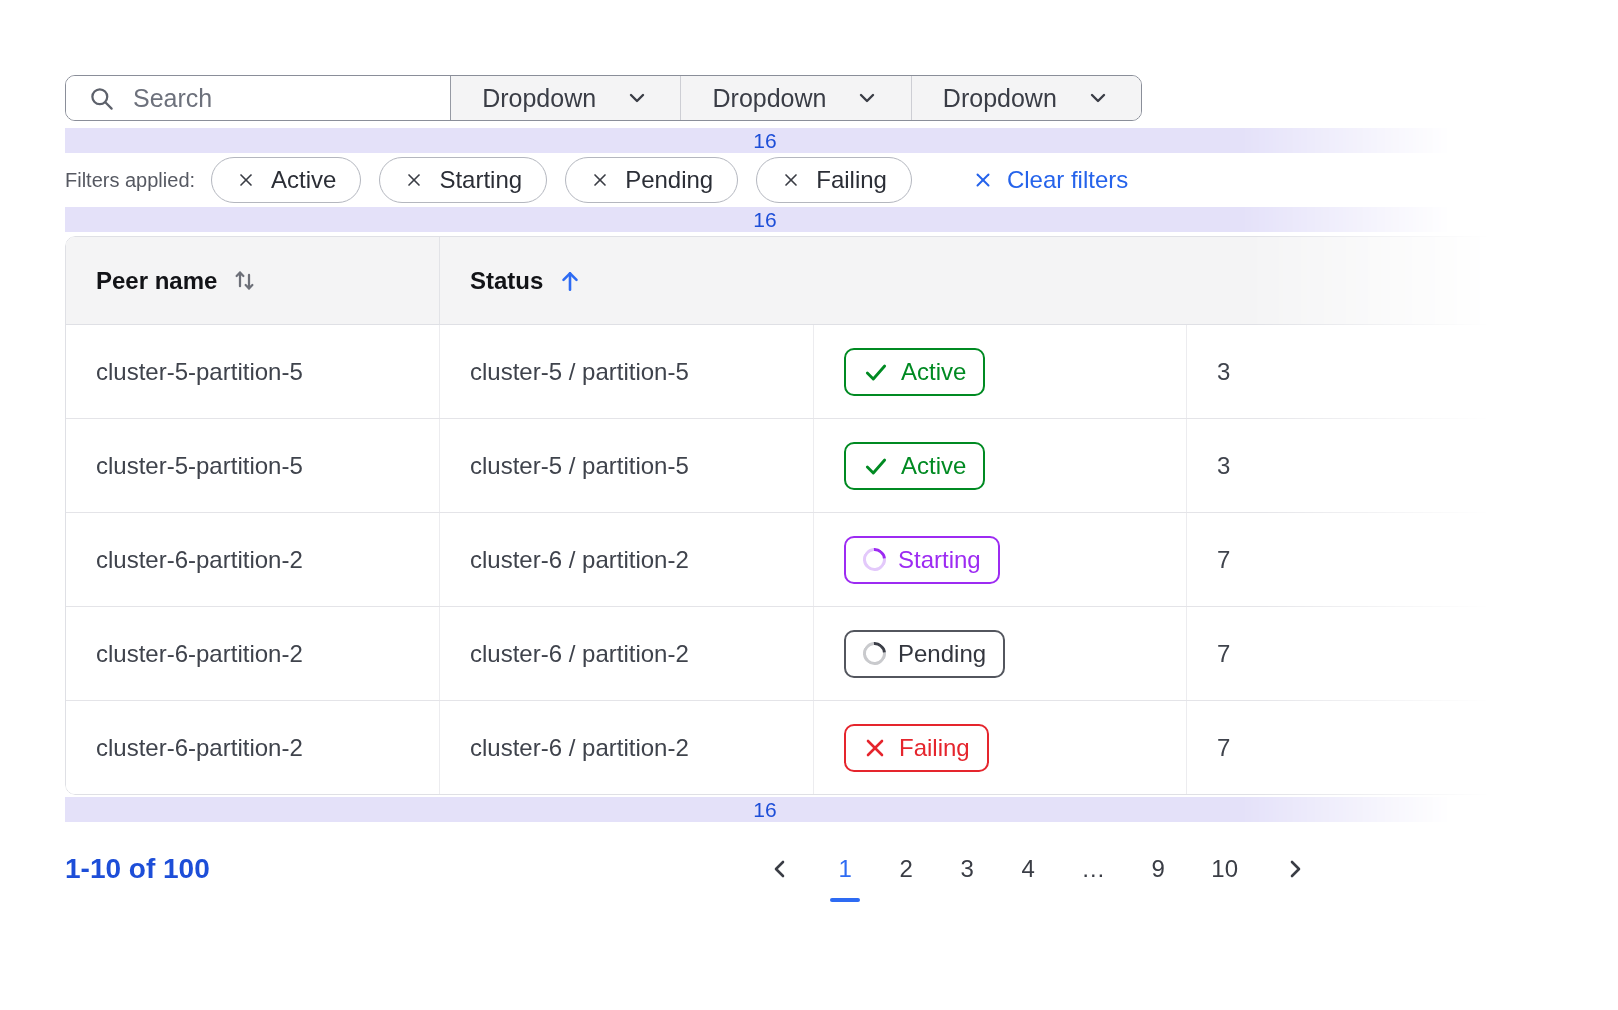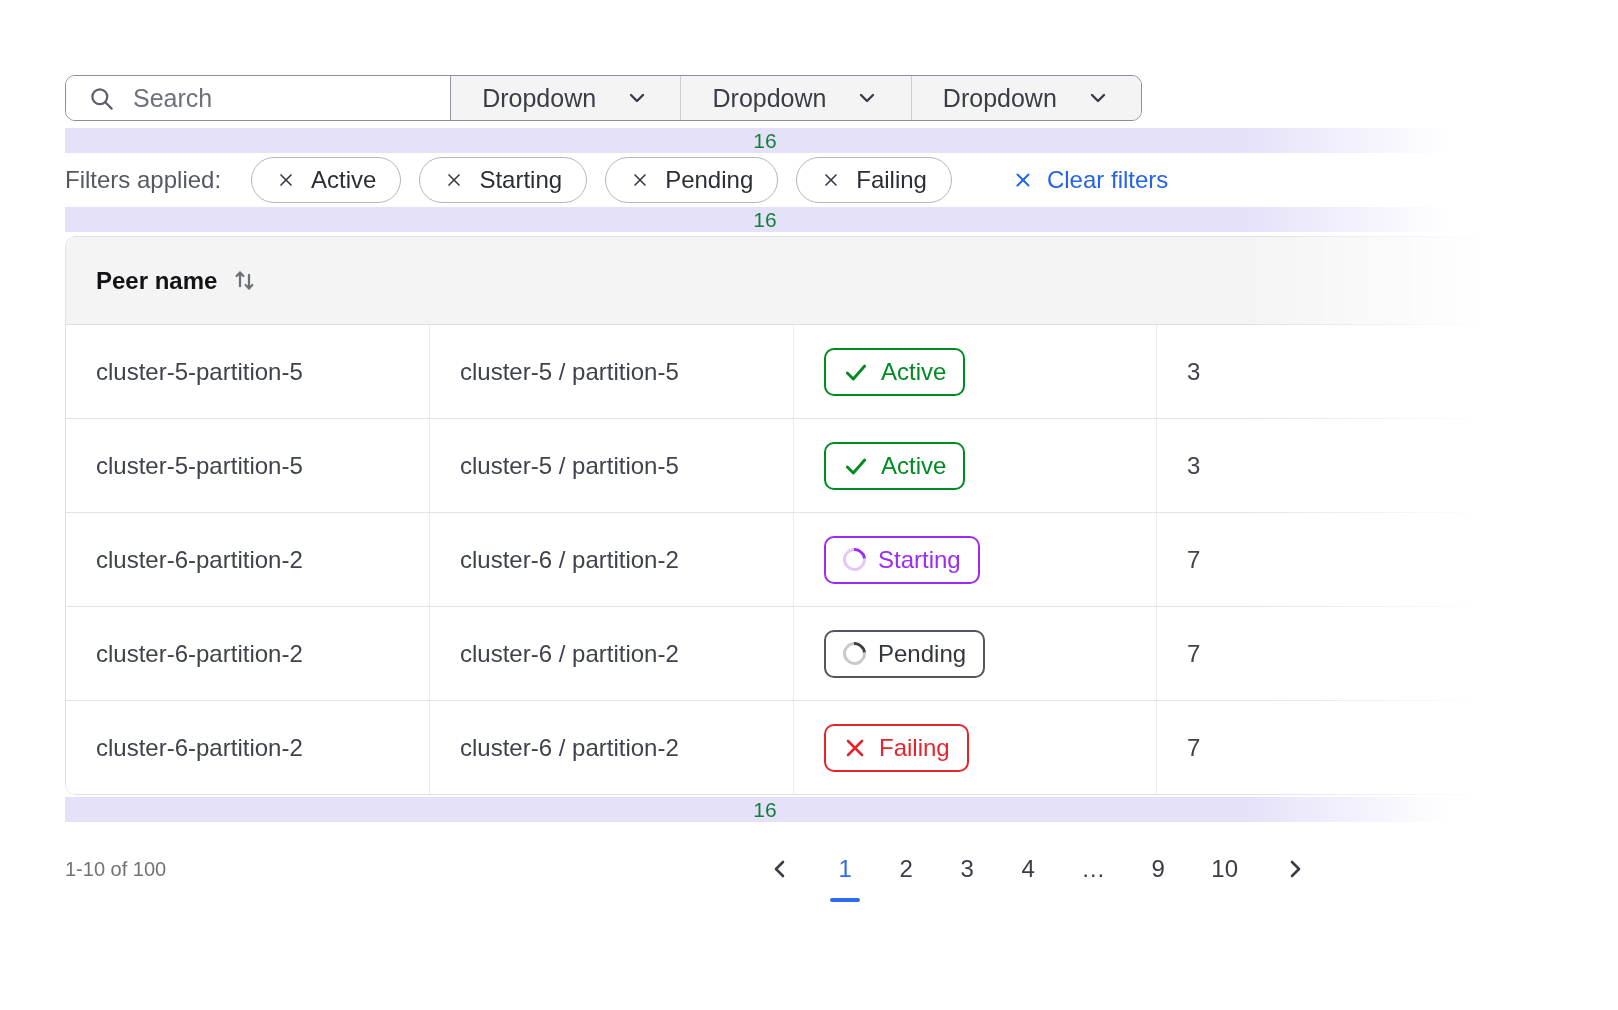--- a/index.html
+++ b/index.html
@@ -30,52 +30,52 @@
   .dd-seg {
     flex: 1 1 0; display: flex; align-items: center; justify-content: center;
     gap: 29px; background: #f4f4f5; font-size: 25px; color: #3a3d46;
     border-left: 1px solid #cdced4; cursor: pointer;
   }
   .dd-seg.first { border-left: 1px solid #9599a3; }
 
   
   .spacer-bar {
     width: 1400px; height: 25px; background: #e4e1f9;
-    color: #15803d; font-size: 21px;
+    color: #1d4ed8; font-size: 21px;
     display: flex; align-items: center; justify-content: center;
     -webkit-mask-image: linear-gradient(to right, #000 84%, rgba(0,0,0,0) 99%);
             mask-image: linear-gradient(to right, #000 84%, rgba(0,0,0,0) 99%);
   }
   .sp1 { margin-top: 7px; }
   .sp2 { margin-top: 2px; }
   .sp3 { margin-top: 2px; }
 
   
   .filters-row { margin-top: 2px; height: 50px; display: flex; align-items: center; }
-  .filters-label { font-size: 24px; color: #565962; margin-right: 30px; }
+  .filters-label { font-size: 20px; color: #565962; margin-right: 16px; }
   .chip {
     height: 46px; display: inline-flex; align-items: center; gap: 15px;
     padding: 0 24px; margin-right: 18px;
     border: 1.5px solid #b4b7bf; border-radius: 24px; background: #fff;
     font-size: 24px; color: #2b2e36; cursor: pointer;
   }
   .clear-filters {
     margin-left: 42px; display: inline-flex; align-items: center; gap: 13px;
     color: #2563eb; font-size: 24px; cursor: pointer;
   }
 
   
   .table {
     margin-top: 4px; width: 1440px;
     border: 1px solid #dfe0e5; border-radius: 10px; overflow: hidden;
     background: #fff;
     -webkit-mask-image: linear-gradient(to right, #000 82%, rgba(0,0,0,0) 99%);
             mask-image: linear-gradient(to right, #000 82%, rgba(0,0,0,0) 99%);
   }
-  .thead, .trow { display: grid; grid-template-columns: 363px 364px 363px 1fr; }
+  .thead, .trow { display: grid; grid-template-columns: 363px 364px 363px 1fr; gap: 10px; }
   .thead { background: #f4f4f5; border-bottom: 1px solid #dfe0e5; }
   .th {
     height: 87px; display: flex; align-items: center; gap: 14px;
     padding-left: 30px; font-size: 24px; font-weight: 700; color: #121317;
     border-left: 1px solid #e2e3e7;
   }
   .th:first-child { border-left: none; }
   .trow { border-bottom: 1px solid #e4e4e8; background: #fff; }
   .trow:last-child { border-bottom: none; }
   .td {
@@ -101,21 +101,21 @@
     border: 3px solid #c9cacd; border-top-color: #3c3f48;
     transform: rotate(40deg);
   }
   .spinner.purple { border-color: #e3c9fb; border-top-color: #9d2bf2; }
 
   
   .pagination {
     margin-top: 16px; width: 1400px; height: 62px;
     display: flex; align-items: center;
   }
-  .range-label { font-size: 20px; font-weight: 400; color: #737373; }
+  .range-label { font-size: 28px; font-weight: 700; color: #1d4ed8; }
   .pages {
     margin-left: auto; margin-right: 158px;
     display: flex; align-items: center; gap: 45px;
     font-size: 24px; color: #3a3d45;
   }
   .page { position: relative; min-width: 16px; text-align: center; cursor: pointer; }
   .page.active { color: #2e6bf3; }
   .page.active::after {
     content: ""; position: absolute; left: 50%; transform: translateX(-50%);
     bottom: -19px; width: 30px; height: 4.5px; border-radius: 3px; background: #2e6bf3;
@@ -229,20 +229,29 @@
   <div class="table">
     <div class="thead">
       <div class="th">
         <span>Peer name</span>
         <span class="icon">
           <svg viewBox="0 0 24 24" width="27" height="27" fill="none" stroke="#6d7079" stroke-width="2" stroke-linecap="round" stroke-linejoin="round">
             <path d="M8 17 V5"></path>
               <path d="M5 8 L8 5 L11 8"></path>
               <path d="M16 7 v12"></path>
               <path d="M13 16 L16 19 L19 16"></path>
+          </svg>
+        </span>
+      </div>
+      <div class="th">
+        <span>Status</span>
+        <span class="icon">
+          <svg viewBox="0 0 24 24" width="26" height="26" fill="none" stroke="#2e6bf3" stroke-width="2.4" stroke-linecap="round" stroke-linejoin="round">
+            <path d="M12 20 V5"></path>
+              <path d="M6 11 L12 5 L18 11"></path>
           </svg>
         </span>
       </div>
     </div>
 
     <div class="trow">
       <div class="td">cluster-5-partition-5</div>
       <div class="td">cluster-5 / partition-5</div>
       <div class="td">
         <span class="badge active">

